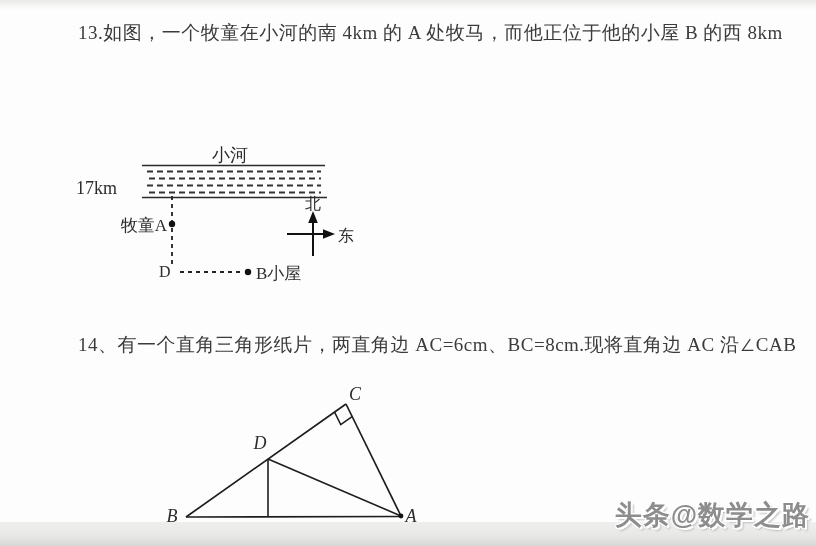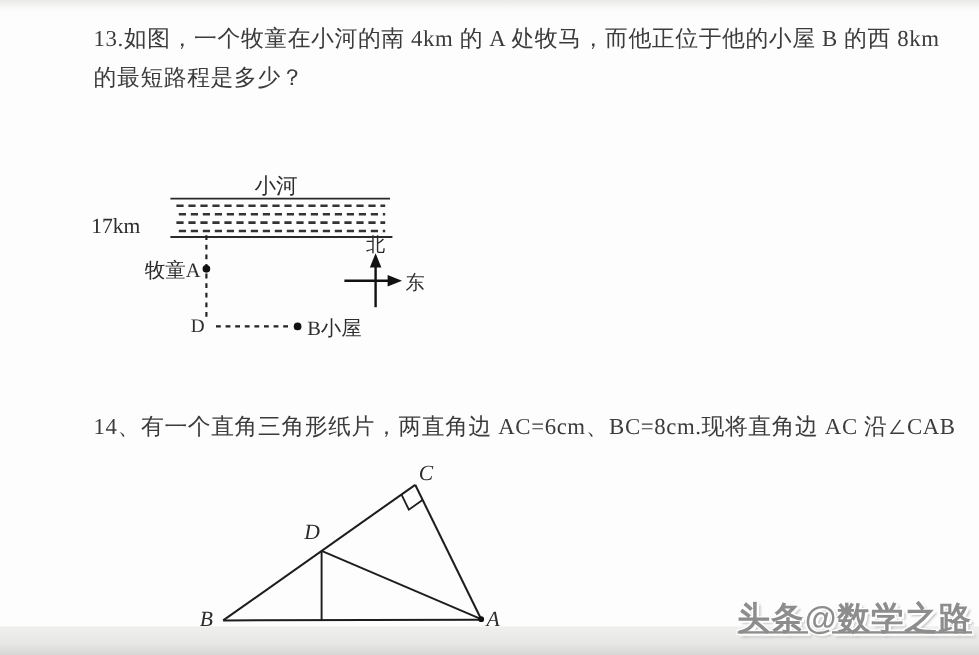--- a/index.html
+++ b/index.html
@@ -16,21 +16,21 @@
   }
   .problem-text{
     position:absolute;
     color:#3b3b3b;
     font-size:19px;
     line-height:33px;
     letter-spacing:0.5px;
     white-space:nowrap;
   }
   #p13-text{left:78px;top:16px;}
-  #p14-text{left:78px;top:328px;margin-top:12px;}
+  #p14-text{left:78px;top:328px;}
   .diagram-svg{
     position:absolute;left:0;top:0;width:816px;height:546px;
   }
   .diagram-svg text{
     font-family:"Liberation Serif", serif;
     fill:#2c2c2c;
   }
   .diagram-svg text.math{
     font-style:italic;
     font-size:18px;
@@ -41,33 +41,31 @@
   }
   .watermark{
     position:absolute;
     right:6px;top:497px;
     font-family:"Liberation Sans", sans-serif;
     font-weight:bold;
     font-size:27px;
     letter-spacing:1px;
     color:#8d8d8d;
     text-shadow:2px 2px 0 #ffffff,-1px -1px 0 #ffffff,1px -1px 0 #ffffff,-1px 1px 0 #ffffff,3px 3px 2px #bfbfbf;
-    text-decoration:underline;
   }
 </style>
 </head>
 <body>
 
 <div class="page">
 
   <div class="top-edge"></div>
 
   <div class="problem-text" id="p13-text">
     <div>13.如图，一个牧童在小河的南 4km 的 A 处牧马，而他正位于他的小屋 B 的西 8km</div>
-    <div>的最短路程是多少？</div>
   </div>
 
   <div class="problem-text" id="p14-text">
     <div>14、有一个直角三角形纸片，两直角边 AC=6cm、BC=8cm.现将直角边 AC 沿∠CAB</div>
   </div>
 
   <svg class="diagram-svg" viewBox="0 0 816 546">
 
     <g>
       <text x="230" y="161" text-anchor="middle" font-size="18">小河</text>

